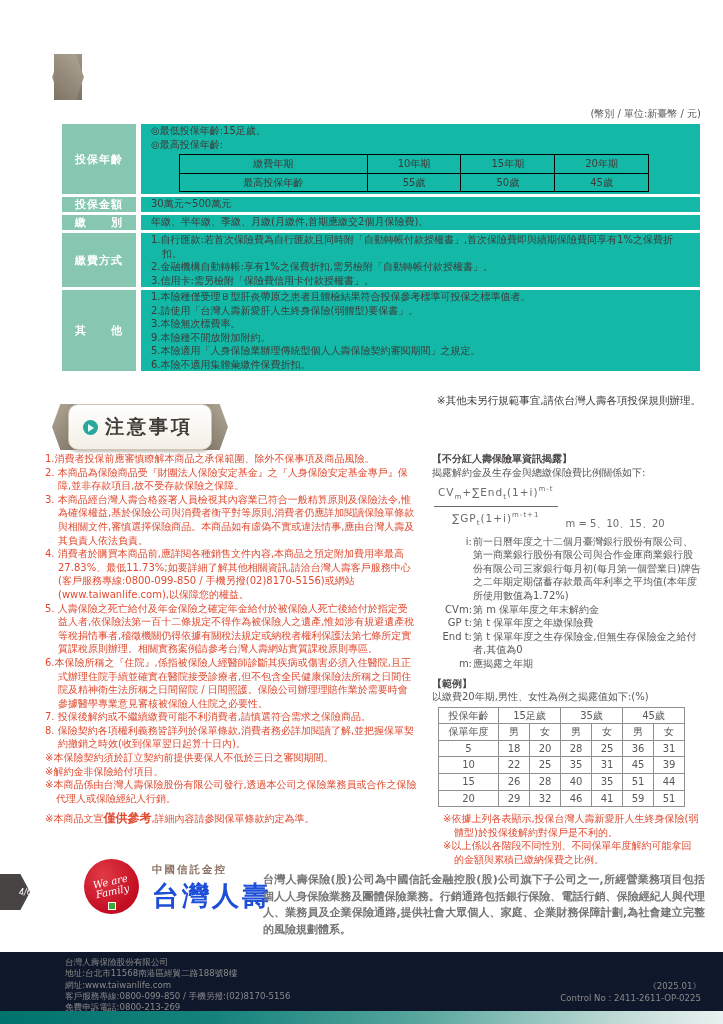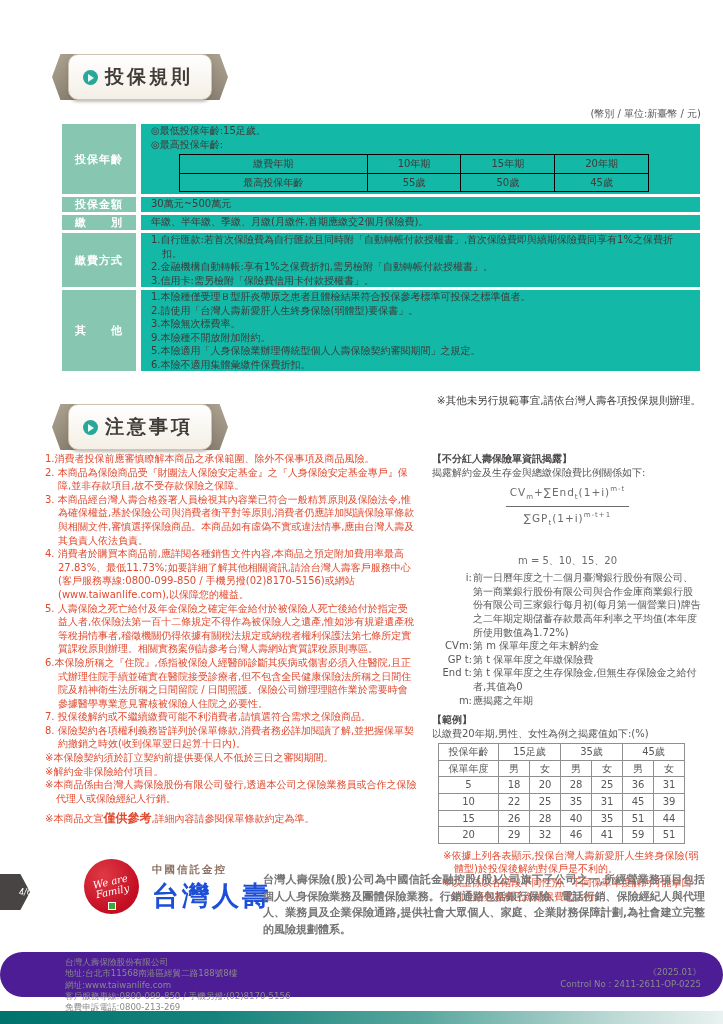--- a/index.html
+++ b/index.html
@@ -37,21 +37,21 @@
   
   .columns { position:absolute; left:45px; top:452px; width:656px; display:flex; gap:15px; }
   .col-left { flex:none; width:372px; color:#e04a2f; font-size:10px; line-height:13.6px; }
   .col-left .item { padding-left:13px; text-indent:-13px; }
   .col-left .note { padding-left:11px; text-indent:-11px; }
   .disclaimer { margin-top:7px; padding-left:11px; text-indent:-11px; }
   .disclaimer .big { font-size:12px; font-weight:bold;text-align:center; }
 
   .col-right { flex:1; color:#595757; font-size:10px; line-height:13.6px; }
   .cr-heading { font-weight:bold; color:#4a4847; }
-  .formula { display:flex; align-items:center; gap:23px; margin:4px 0 4px 2px; color:#6d6b6a;flex-direction:column; }
+  .formula { display:flex; align-items:flex-end; gap:8px; margin:4px 0 4px 2px; color:#6d6b6a; }
   .frac { display:inline-block; text-align:center; font-size:10.5px; letter-spacing:1px; }
   .frac .num { border-bottom:1px solid #6d6b6a; padding:0 4px 2px 4px; }
   .frac .den { padding:2px 4px 0 4px; }
   .frac sub { font-size:7px; }
   .frac sup { font-size:7px; }
   .mvals { font-size:10px; }
   .defs { margin:2px 0 6px 0; }
   .def { display:flex; }
   .def-term { flex:none; width:40px; text-align:right; white-space:pre; }
   .def-text { flex:1; margin-left:1px; }
@@ -67,36 +67,32 @@
   .page-arrow { position:absolute; left:0; top:18px; width:30px; height:36px; background:#474443; clip-path:polygon(0 0,68% 0,100% 50%,68% 100%,0 100%); color:#fff; font-size:8px; font-style:italic; display:flex; align-items:center; padding-left:19px; }
   .logo-circle { position:absolute; left:84px; top:3px; width:55px; height:55px; border-radius:50%; background:radial-gradient(circle at 35% 30%,#e03a45,#c30d22 70%); display:flex; align-items:center; justify-content:center; }
   .logo-script { color:#fff; font-family:"DejaVu Serif", serif; font-style:italic; font-size:10px; transform:rotate(-12deg); text-align:center; line-height:10px; }
   .logo-green { position:absolute; left:24px; bottom:4px; width:8px; height:8px; background:#3aa935; border:1px solid #fff; }
   .brand-text { position:absolute; left:152px; top:7px; }
   .brand-group { font-size:10.5px; font-weight:bold; color:#8d7365; letter-spacing:2px; }
   .brand-company { font-size:27px; font-weight:bold; color:#1d4ed8; letter-spacing:3px; margin-top:1px; }
   .brand-desc { position:absolute; left:263px; right:18px; top:16px; font-size:11px; line-height:16.5px; color:#767474; text-align:justify;font-weight:bold; }
 
   
-  .footer-band { position:absolute; left:0; top:952px; width:723px; height:45px; background:#4c1d95;border-radius:28px; }
+  .footer-band { position:absolute; left:0; top:952px; width:723px; height:59px; background:#0f172a; }
   .f-info { position:absolute; left:65px; top:5px; font-size:8.6px; line-height:11.3px; color:#8a8a8a; }
   .f-right { position:absolute; right:22px; bottom:7px; font-size:8.6px; line-height:11.3px; color:#8a8a8a; text-align:right; }
   .bottom-bar { position:absolute; left:0; top:1011px; width:723px; height:13px; background:linear-gradient(90deg,#00736d 0%,#15837c 30%,#57a69d 58%,#bdd9d4 85%,#e9f2f0 100%); }
 </style>
 </head>
 <body>
 
 <div class="page">
 
   <div class="badge badge1">
     <span class="b-end l"></span>
-    <span class="b-center">
-      <span class="b-dot"></span>
-      <span class="b-title">投保規則</span>
-    </span>
     <span class="b-end r"></span>
   </div>
 
   <div class="currency-note">(幣別 / 單位:新臺幣 / 元)</div>
 
   <div class="rules-table">
 
     <div class="r-row">
       <div class="r-label">投保年齡</div>
       <div class="r-body">

